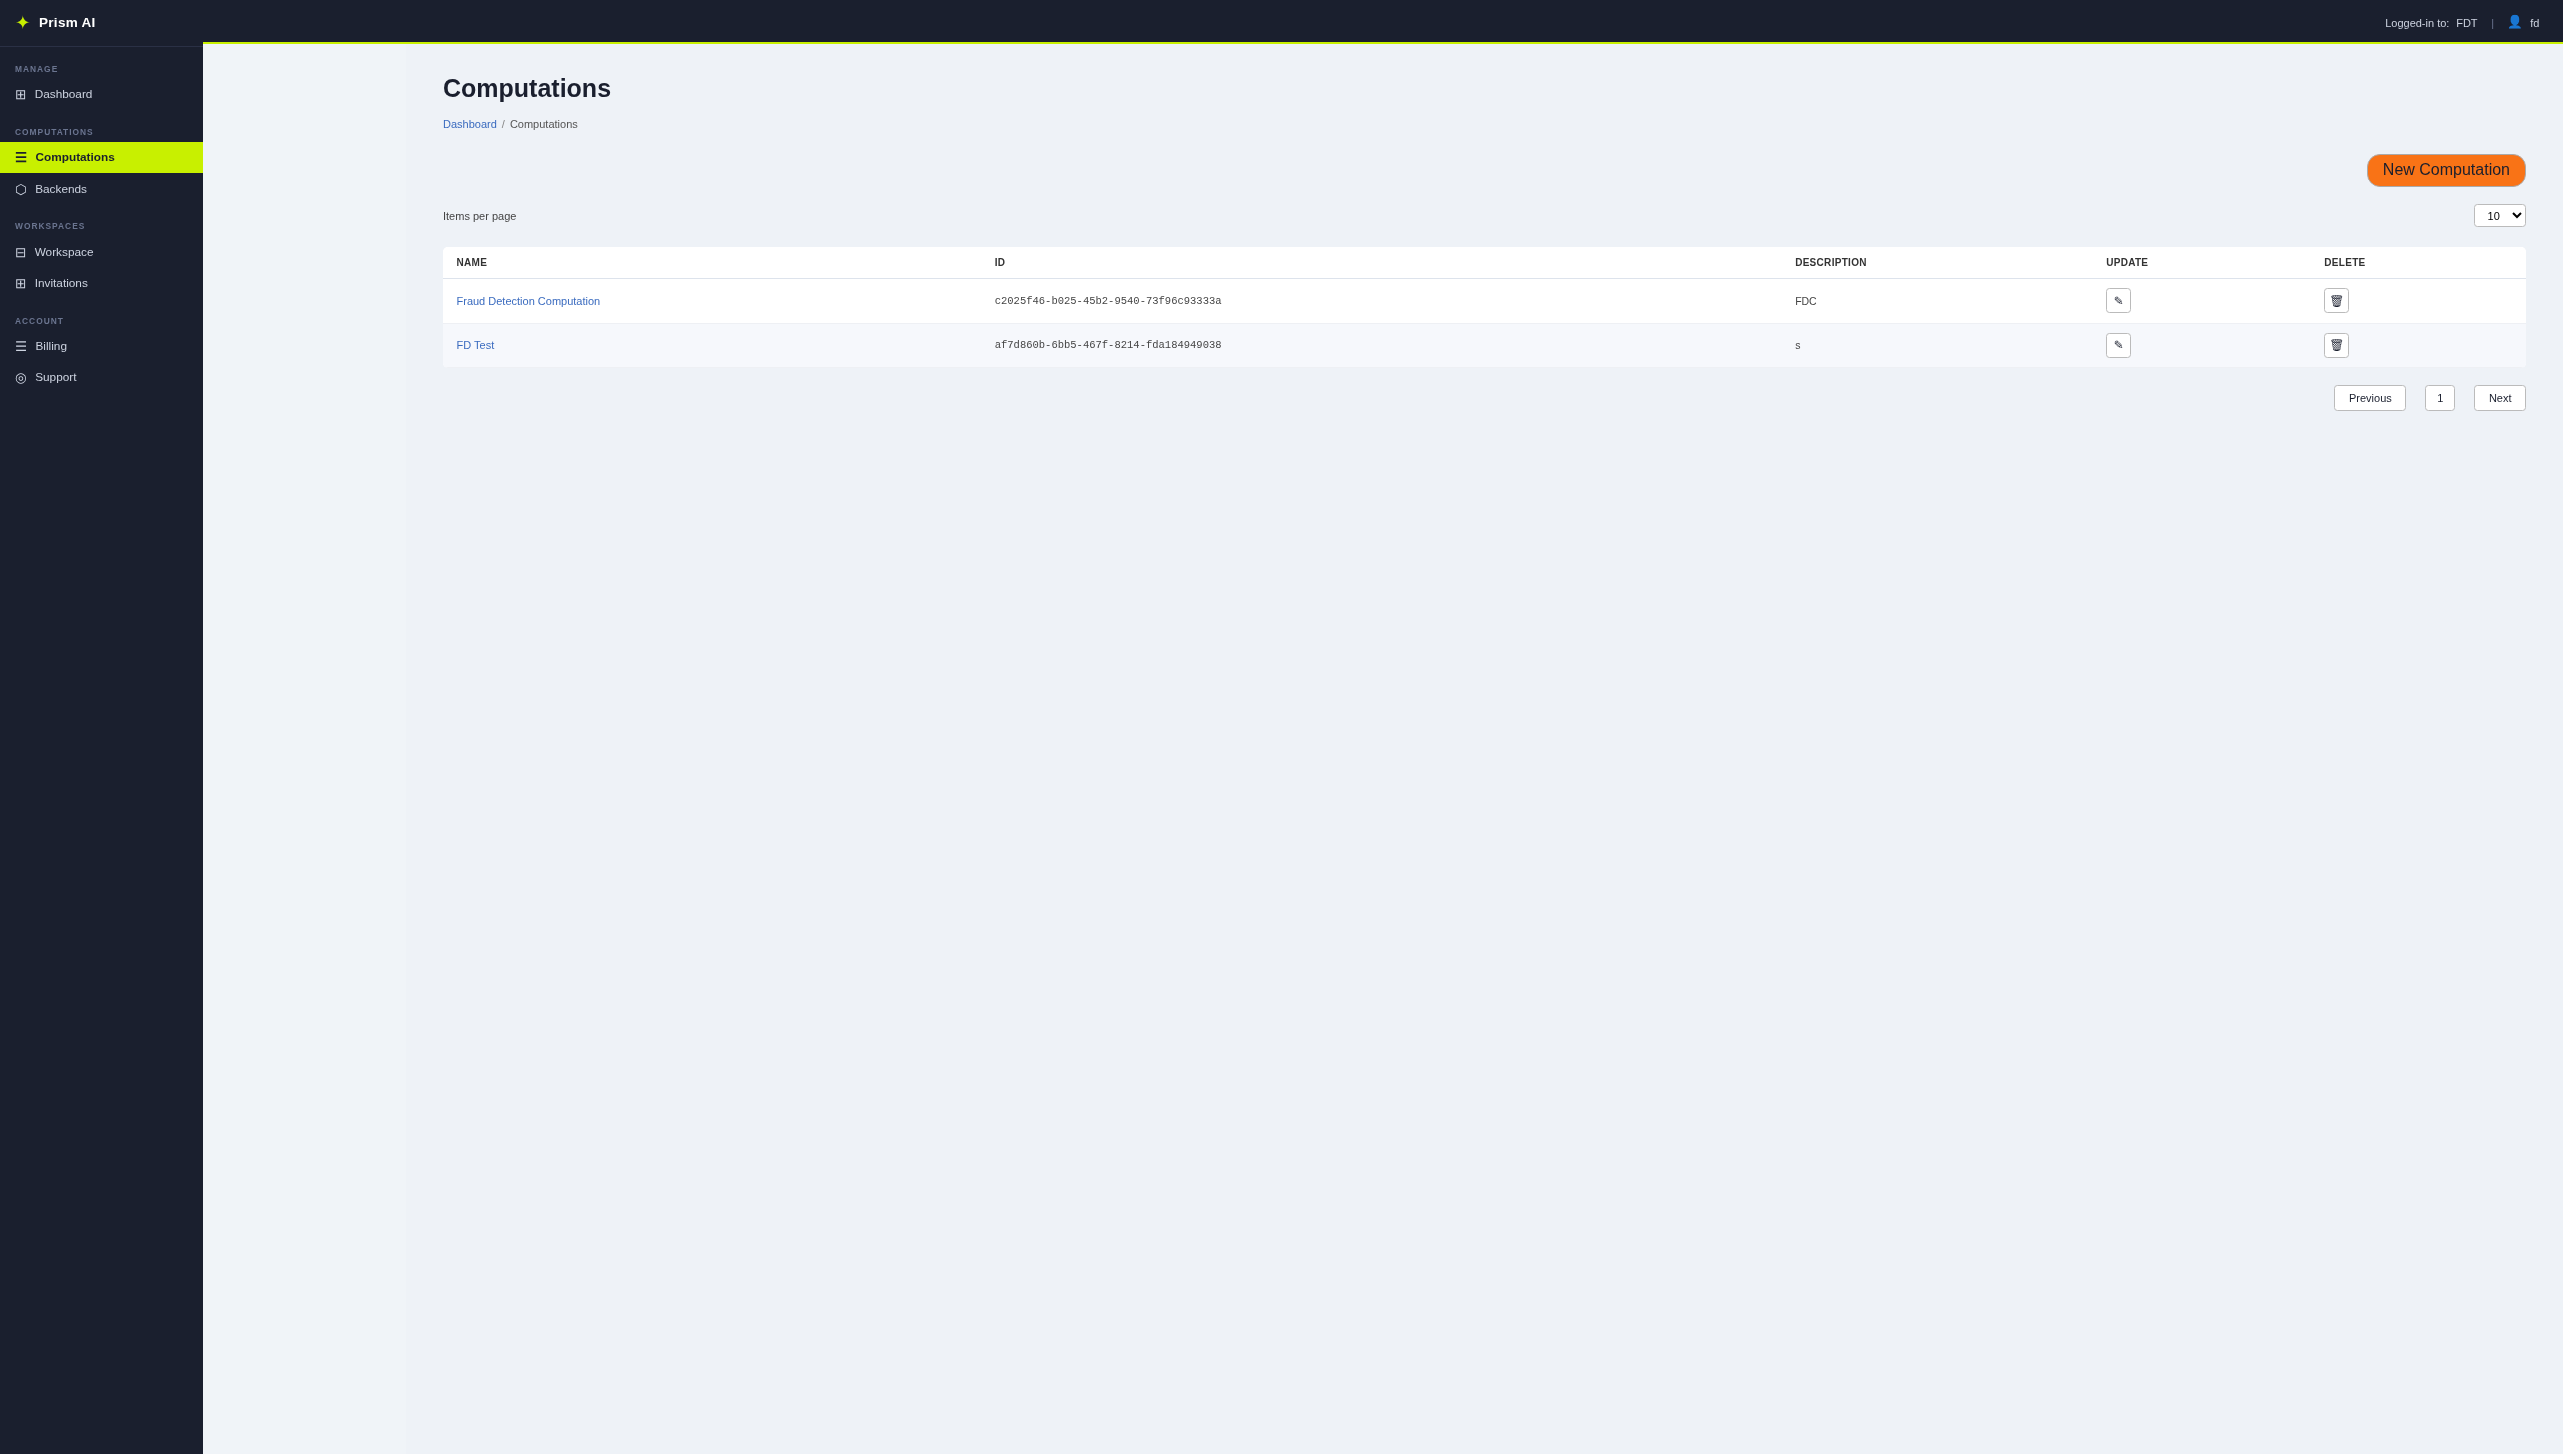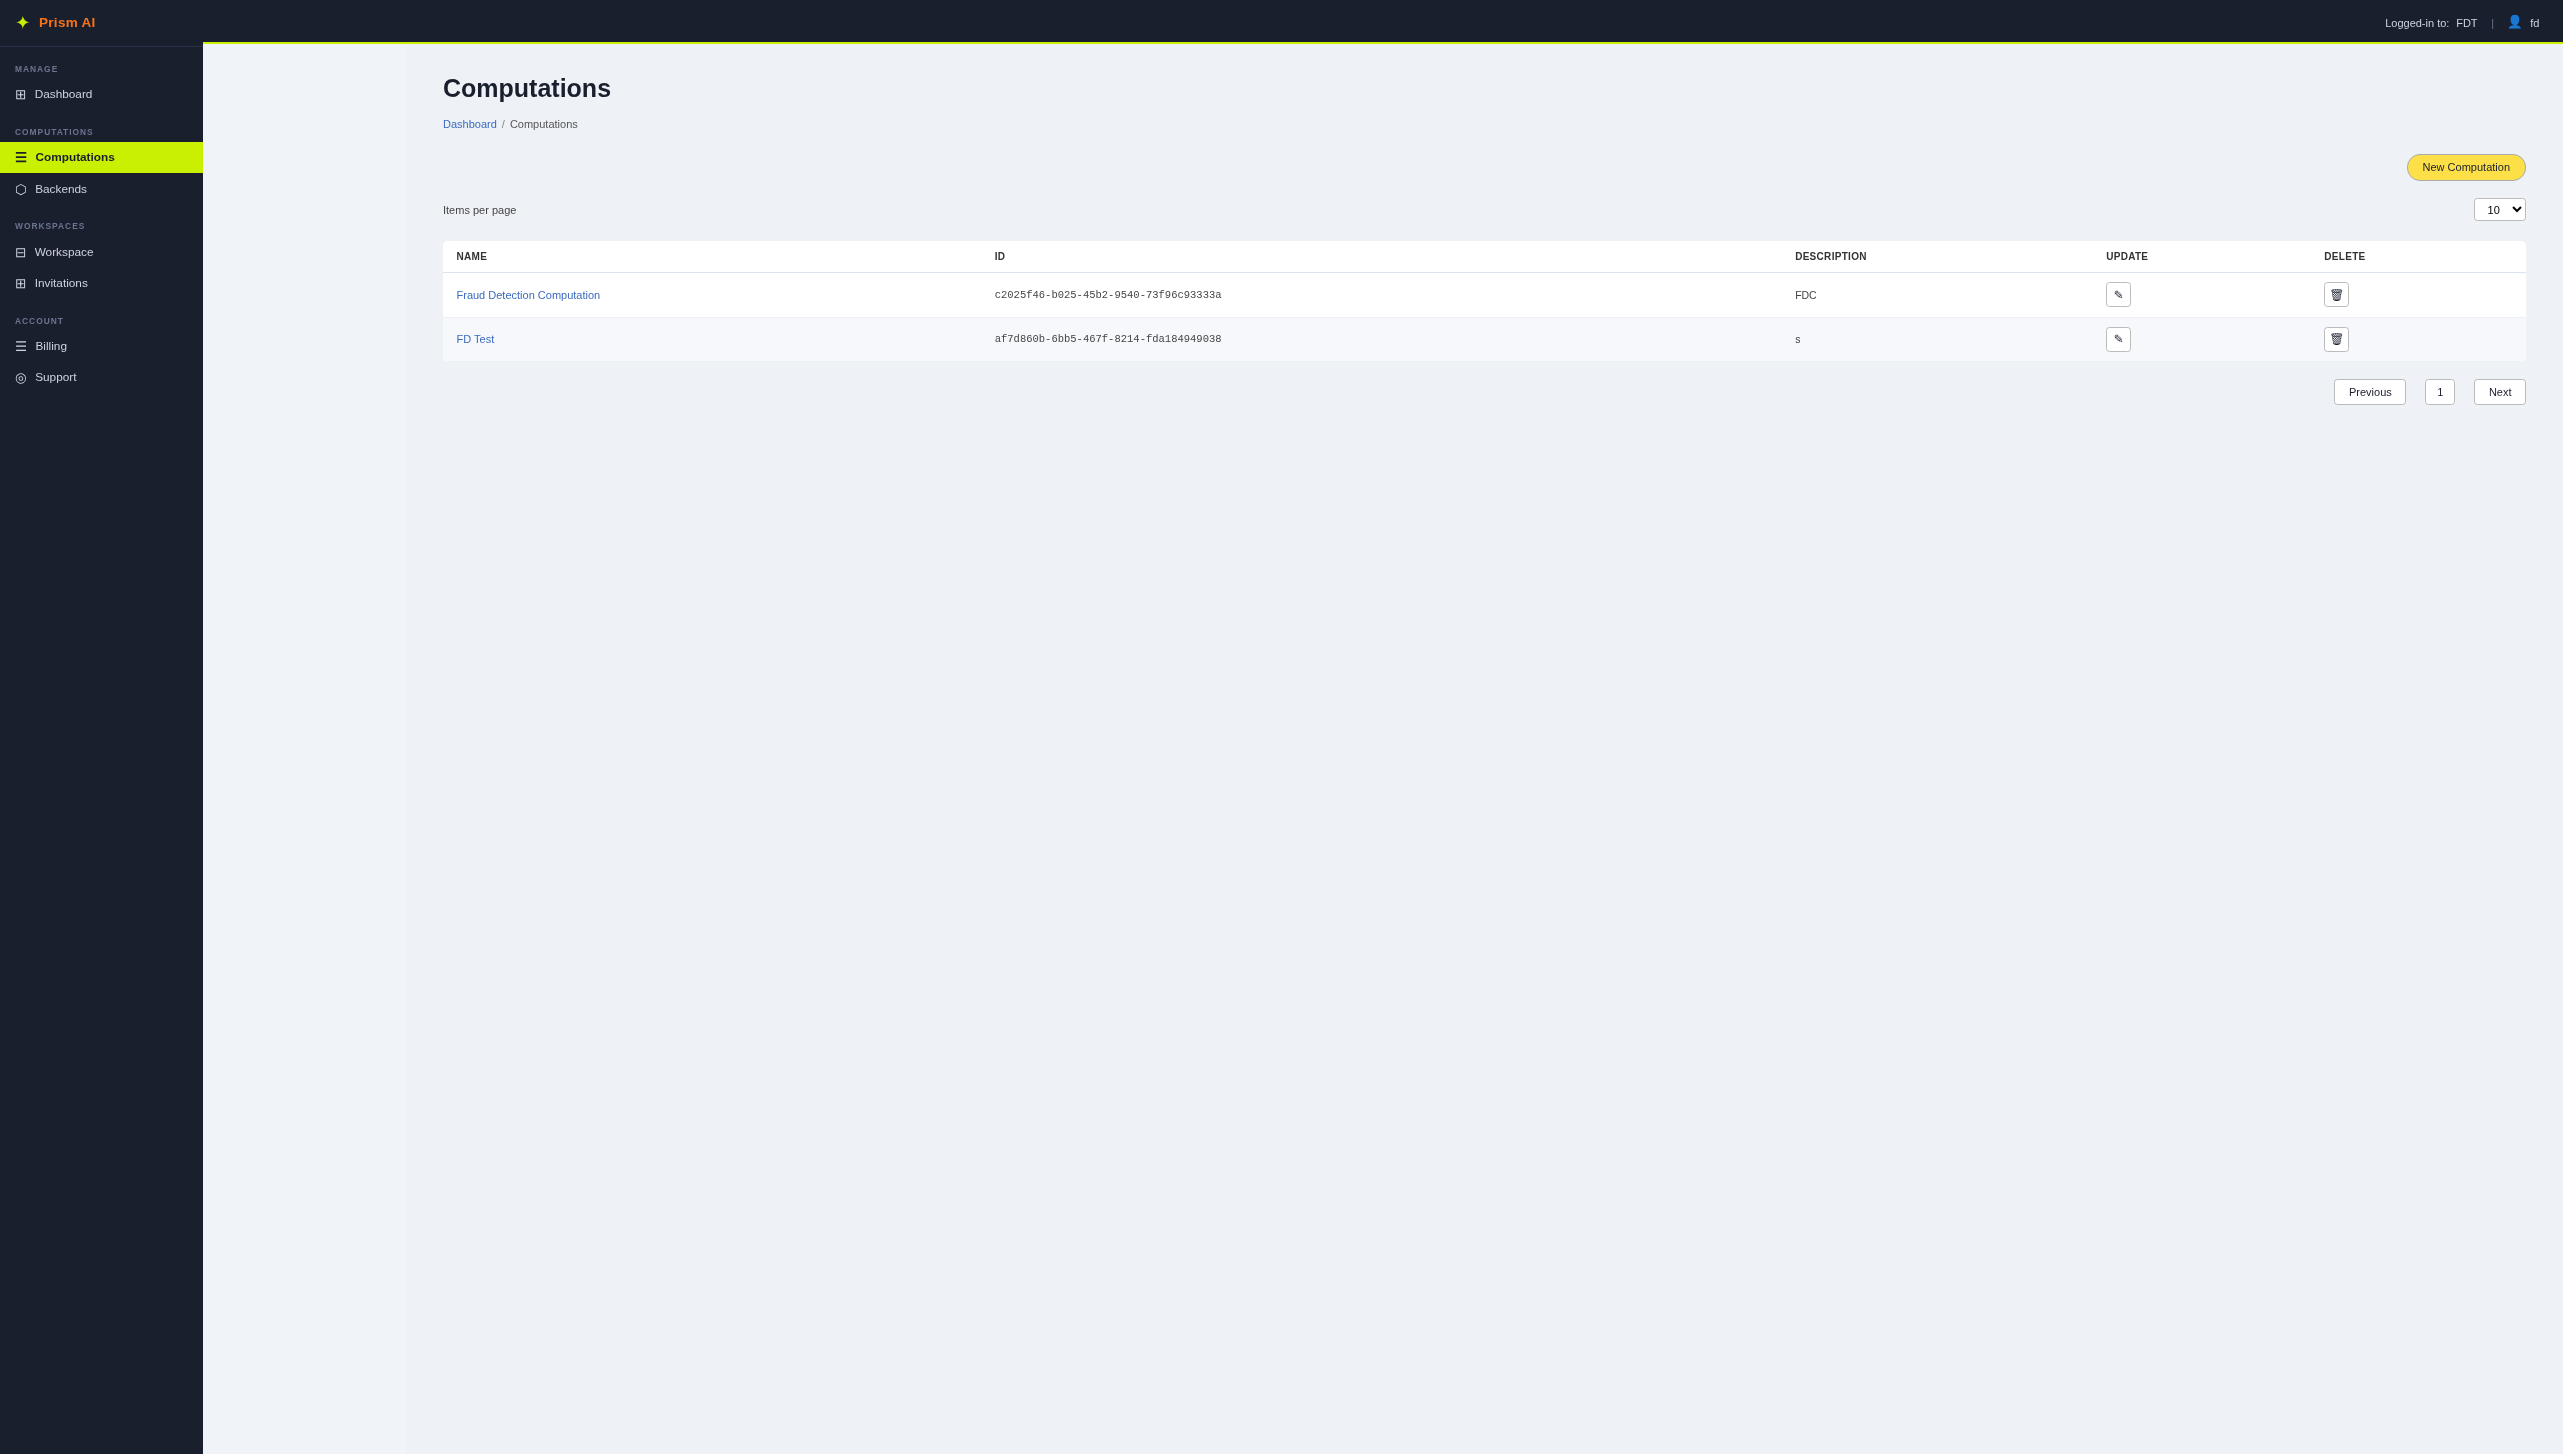--- a/index.html
+++ b/index.html
@@ -22,21 +22,21 @@
       align-items: center;
       gap: 8.4px;
       border-bottom: 0.8px solid #2a3045;
     }
     #logo-icon {
       color: #c8f000;
       font-size: 18.6px;
       line-height: 1;
     }
     #app-name {
-      color: #f97316;
+      color: #ffffff;
       font-size: 13.5px;
       font-weight: 600;
       letter-spacing: 0.3px;
     }
     .sidebar-section-label {
       font-size: 8.4px;
       letter-spacing: 1px;
       text-transform: uppercase;
       color: #6b7590;
       padding: 17px 15px 5px 15px;
@@ -109,24 +109,24 @@
 
     
     #toolbar {
       display: flex;
       justify-content: space-between;
       align-items: center;
       margin-bottom: 17px;
     }
     #new-computation-button {
       padding: 6.8px 15px;
-      background: #fde047;
+      background: #f97316;
       border: 0.8px solid #aaa;
       border-radius: 13px;
-      font-size: 11px;
+      font-size: 16px;
       cursor: pointer;
       color: #1a1f2e;
     }
 
     
     #items-per-page-row {
       display: flex;
       justify-content: space-between;
       align-items: center;
       margin-bottom: 20px;

